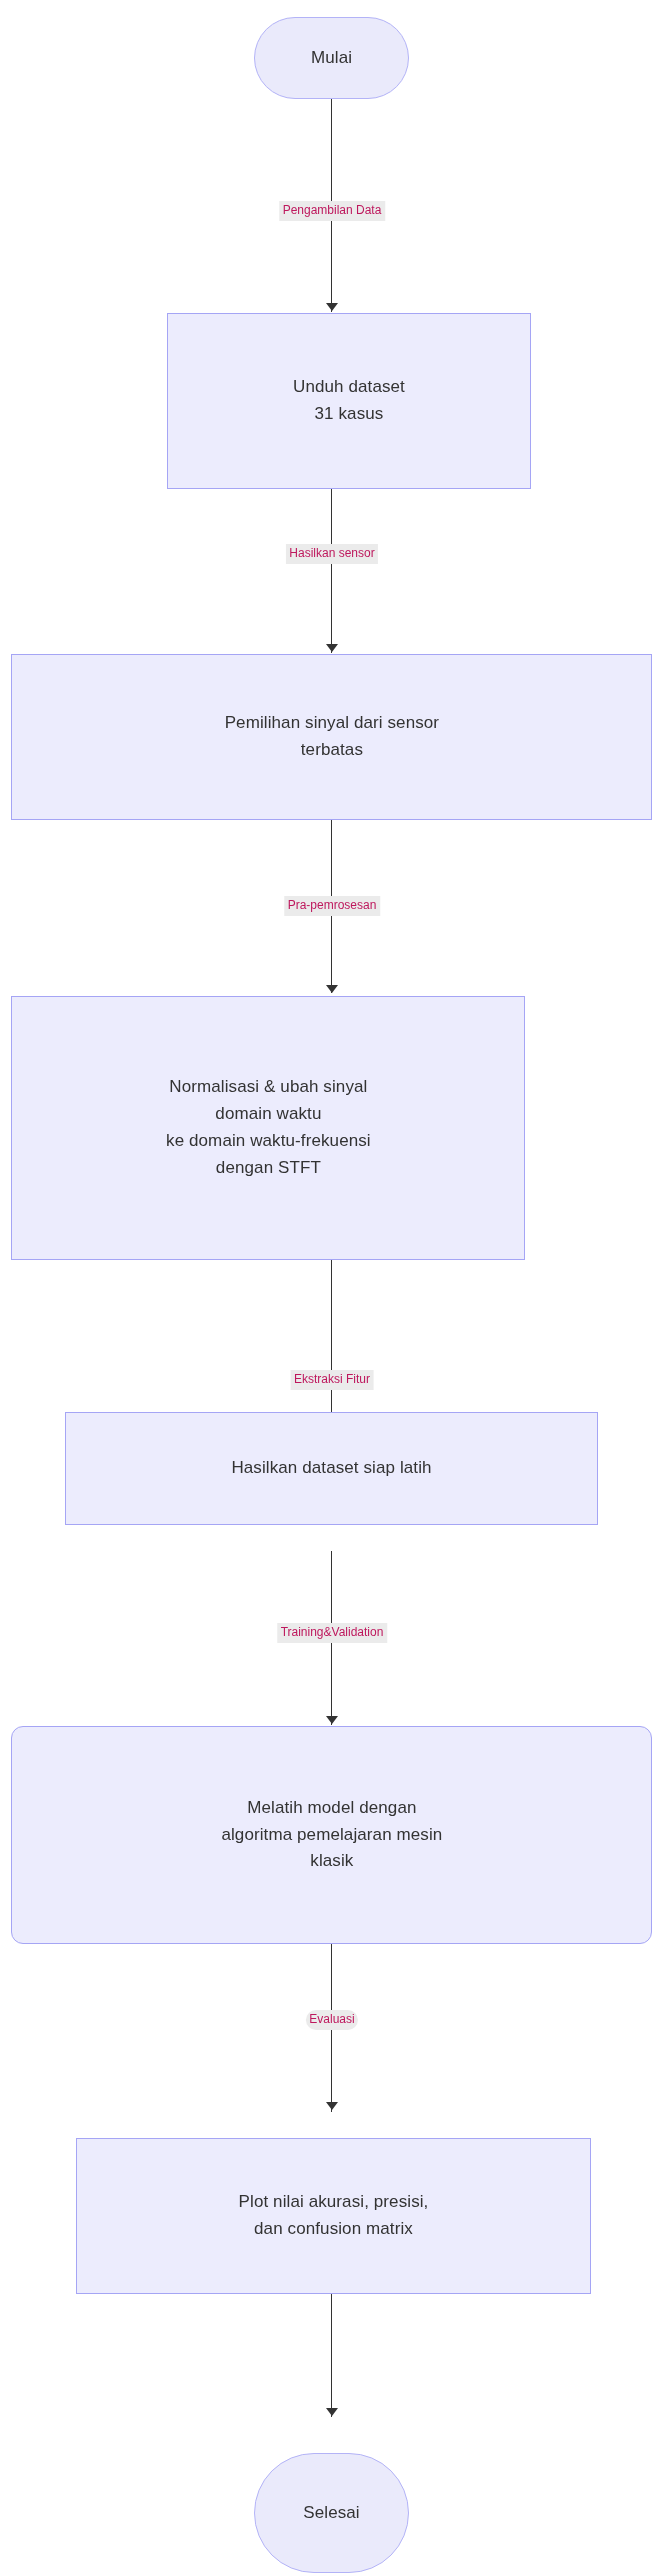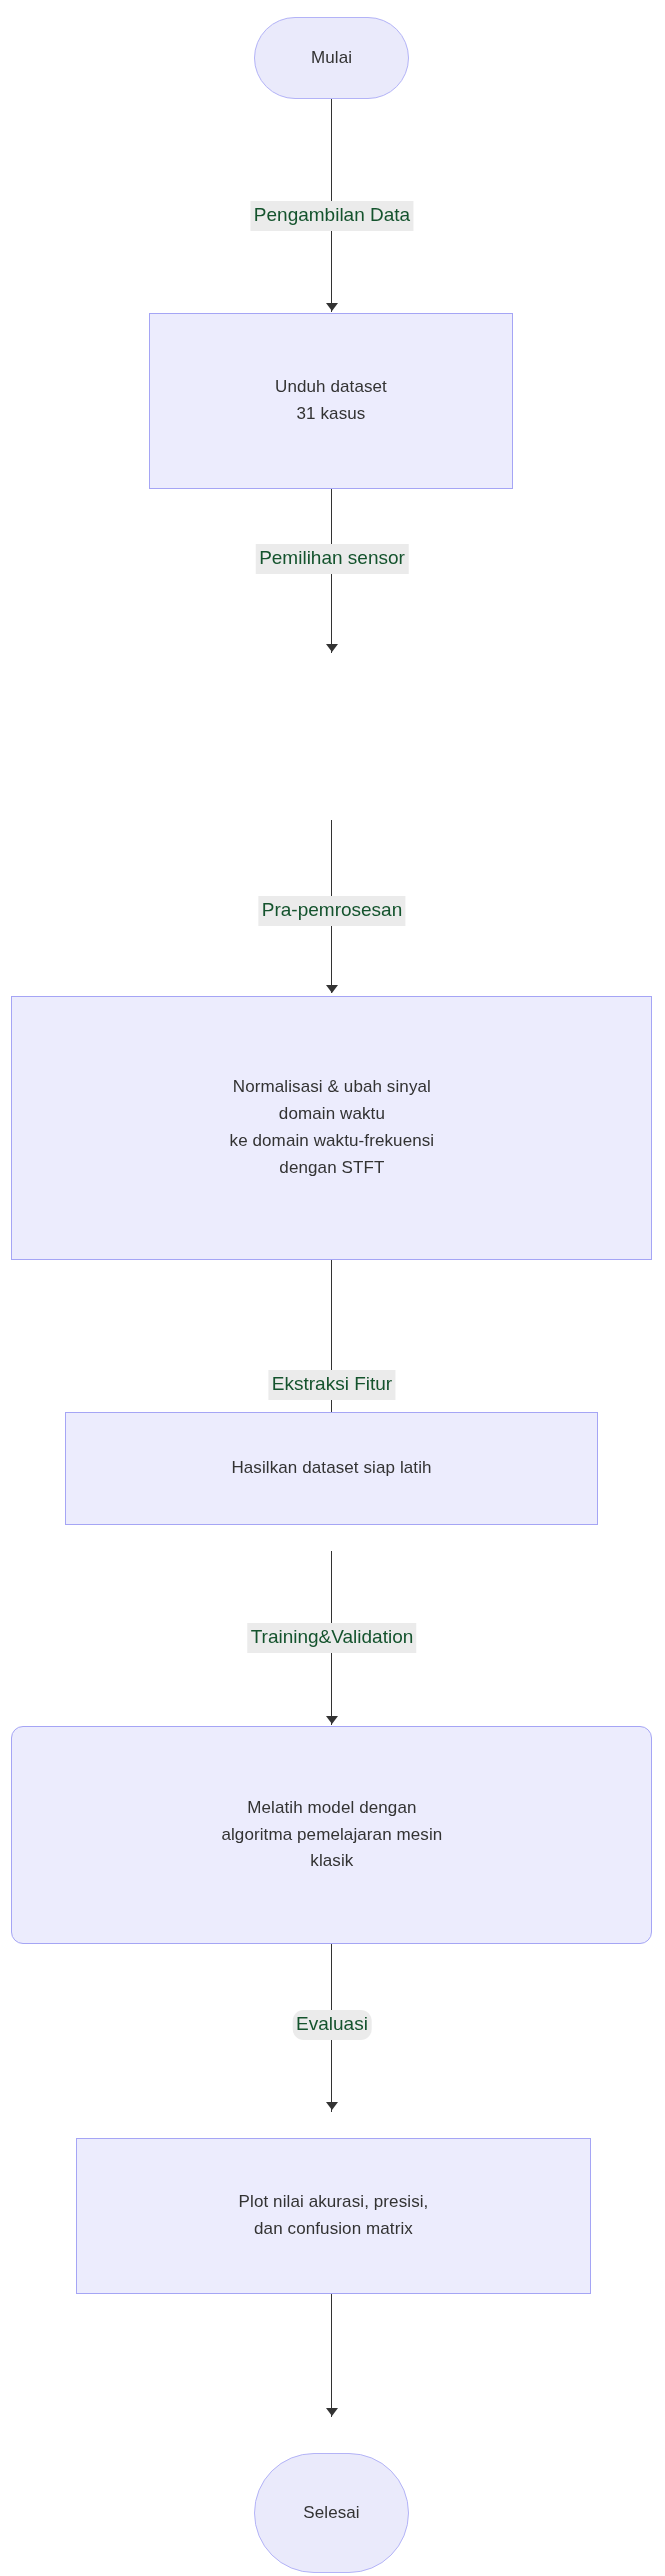--- a/index.html
+++ b/index.html
@@ -57,57 +57,61 @@
     border-left: 6px solid transparent;
     border-right: 6px solid transparent;
     border-top: 8.7px solid #333333;
     z-index: 2;
   }
 
   
   .edge-label {
     position: absolute;
     background: #ebebeb;
-    color: #14532d;
-    font-size: 19px;
+    color: #be185d;
+    font-size: 12px;
     line-height: 1.42;
     padding: 1.3px 3.4px 2px 3.4px;
     white-space: nowrap;
     z-index: 4;
     transform: translateX(-50%);
   }
 </style>
 </head>
 <body>
 
 <div id="flow">
 
   <div class="node terminal" style="left:254px; top:17.4px; width:155px; height:82px;">
     <span class="label">Mulai</span>
   </div>
 
   <div class="link" style="left:331px; top:99px; height:213px;"></div>
   <div class="arrowhead" style="left:326px; top:303px;"></div>
   <div class="edge-label" style="left:332px; top:201px;">Pengambilan Data</div>
 
-  <div class="node" style="left:149px; top:313px; width:364px; height:176px;">
+  <div class="node" style="left:167px; top:313px; width:364px; height:176px;">
     <span class="label">Unduh dataset
 31 kasus</span>
   </div>
 
   <div class="link" style="left:331px; top:488px; height:165px;"></div>
   <div class="arrowhead" style="left:326px; top:644px;"></div>
-  <div class="edge-label" style="left:332px; top:544px;">Pemilihan sensor</div>
+  <div class="edge-label" style="left:332px; top:544px;">Hasilkan sensor</div>
 
+  <div class="node" style="left:11.4px; top:654px; width:641px; height:166px;">
+    <span class="label">Pemilihan sinyal dari sensor
+terbatas</span>
+  </div>
 
   <div class="link" style="left:331px; top:820px; height:173px;"></div>
   <div class="arrowhead" style="left:326px; top:985px;"></div>
   <div class="edge-label" style="left:332px; top:896px;">Pra-pemrosesan</div>
 
-  <div class="node" style="left:11.4px; top:996px; width:641px; height:264px;">
+  <div class="node" style="left:11.4px; top:996px; width:514px; height:264px;">
     <span class="label">Normalisasi &amp; ubah sinyal
 domain waktu
 ke domain waktu-frekuensi
 dengan STFT</span>
   </div>
 
   <div class="link" style="left:331px; top:1260px; height:177px;"></div>
   <div class="arrowhead" style="left:326px; top:1429px;"></div>
   <div class="edge-label" style="left:332px; top:1370px;">Ekstraksi Fitur</div>
 

